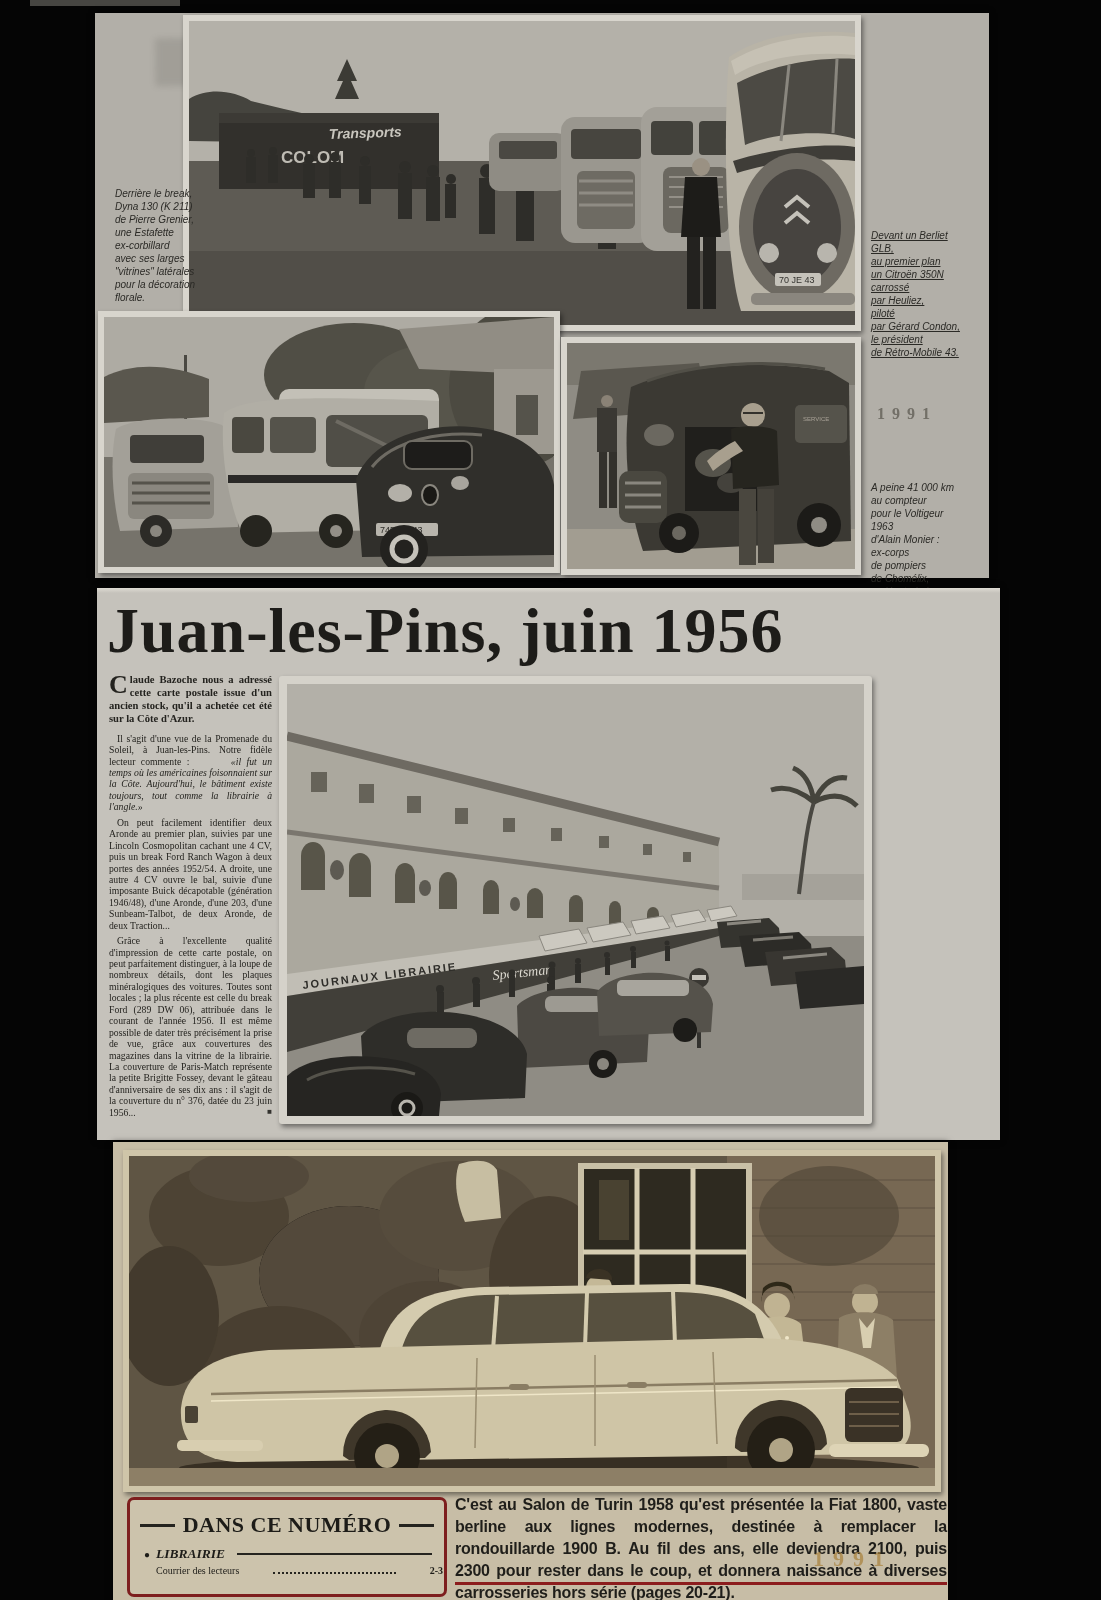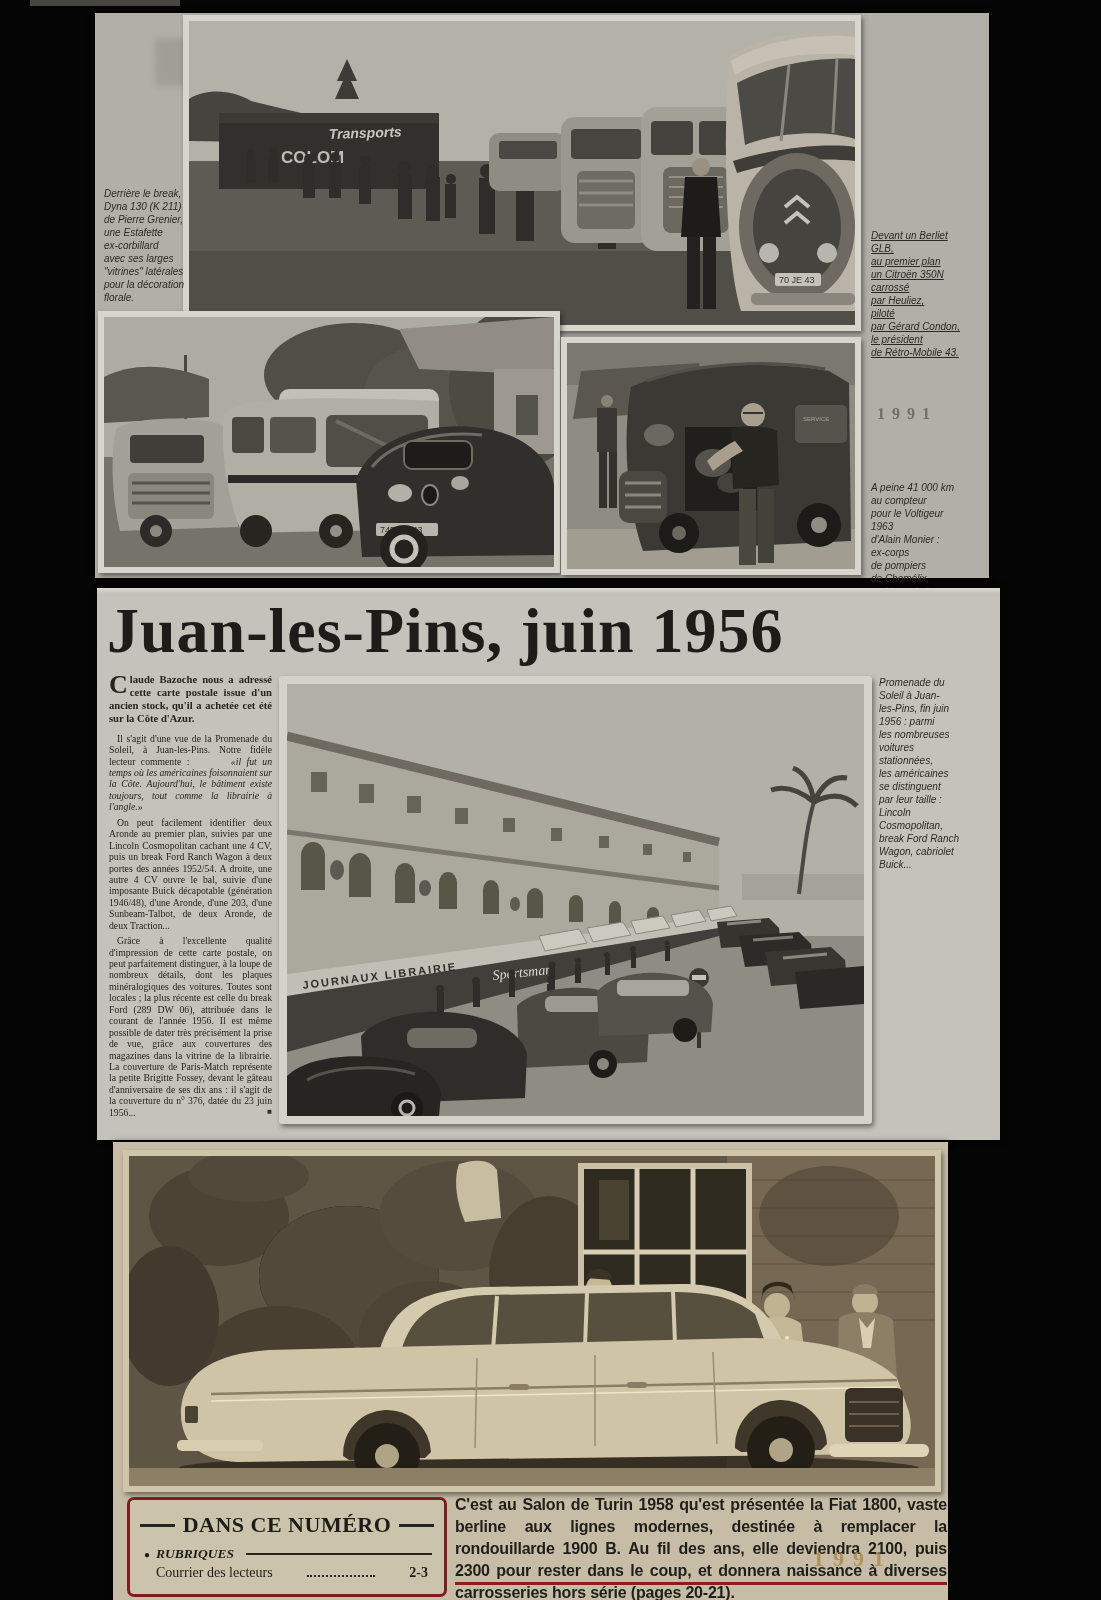--- a/index.html
+++ b/index.html
@@ -36,21 +36,21 @@
   .redrule{position:absolute;background:#8c1d1d;}
   .numbox{position:absolute;border:3px solid #7d1e1e;background:#ccc3ac;box-sizing:border-box;
        font-family:"Liberation Serif",serif;color:#1d1c18;}
   .numbox .titlerow{display:flex;align-items:center;margin:12px 10px 8px 10px;gap:8px;}
   .numbox .hline{flex:1;height:3px;background:#25241f;}
   .numbox .title{font-weight:bold;font-size:22px;letter-spacing:.5px;white-space:nowrap;}
   .rubrow{display:flex;align-items:center;margin:6px 12px 0 14px;gap:6px;}
   .bullet{font-size:10px;}
   .rubl{font-weight:bold;font-style:italic;font-size:13.5px;white-space:nowrap;}
   .rubline{flex:1;height:2.5px;background:#25241f;margin-left:6px;}
-  .tocitem{display:flex;align-items:baseline;margin:3px 16px 0 26px;font-size:14px;gap:31px;}
+  .tocitem{display:flex;align-items:baseline;margin:3px 1px 0 26px;font-size:10px;gap:31px;}
   .leader{flex:1;border-bottom:2px dotted #25241f;margin:0 3px 3px 3px;}
   .pg{font-weight:bold;text-align:right;}
 </style>
 </head>
 <body>
 
 <div class="abs" style="left:30px;top:0;width:150px;height:6px;background:#8a8880;opacity:.5"></div>
 
 <div class="clipping paper-top">
   <div class="ghost" style="left:60px;top:22px;width:620px;height:48px;"></div>
@@ -130,21 +130,21 @@
         <path d="M596,186 l12,-10 l12,10 M596,202 l12,-10 l12,10" stroke="#c5c2ba" stroke-width="4" fill="none"></path>
         <circle cx="580" cy="232" r="10" fill="#b8b5ad"></circle>
         <circle cx="638" cy="232" r="10" fill="#b8b5ad"></circle>
         <rect x="586" y="252" width="46" height="13" rx="2" fill="#c5c2ba"></rect>
         <text x="590" y="262" font-size="9" fill="#33322e">70 JE 43</text>
         <rect x="562" y="272" width="104" height="12" rx="5" fill="#8a867e"></rect>
       </g>
     </svg>
   </div>
 
-  <div class="cap" style="left:9px;top:174px;width:84px;">Derrière le break,
+  <div class="cap" style="left:20px;top:174px;width:84px;">Derrière le break,
 Dyna 130 (K 211)
 de Pierre Grenier,
 une Estafette
 ex-corbillard
 avec ses larges
 "vitrines" latérales
 pour la décoration
 florale.</div>
 
   <div class="photoframe" style="left:3px;top:298px;width:462px;height:262px;">
@@ -375,35 +375,20 @@
           <circle cx="316" cy="380" r="6" fill="#8a877f"></circle>
       </g>
       <g>
         <path d="M310,308 C322,292 356,286 382,290 C410,294 424,306 426,320 L424,348 L312,352 Z" fill="#55524b"></path>
         <rect x="330" y="296" width="72" height="16" rx="5" fill="#a8a59d"></rect>
         <circle cx="398" cy="346" r="12" fill="#1d1c19"></circle>
       </g>
     </svg>
   </div>
 
-  <div class="cap" style="left:782px;top:88px;width:108px;">Promenade du
-Soleil à Juan-
-les-Pins, fin juin
-1956 : parmi
-les nombreuses
-voitures
-stationnées,
-les américaines
-se distinguent
-par leur taille :
-Lincoln
-Cosmopolitan,
-break Ford Ranch
-Wagon, cabriolet
-Buick...</div>
 </div>
 
 <div class="clipping paper-bot">
   <div class="photoframe" style="left:10px;top:8px;width:818px;height:342px;background:#cfc5a9;">
     <svg width="806" height="330" viewBox="0 0 806 330" preserveAspectRatio="none">
       <rect width="806" height="330" fill="#5f5544"></rect>
       <g opacity=".85">
         <ellipse cx="90" cy="60" rx="70" ry="50" fill="#4a4032"></ellipse>
         <ellipse cx="220" cy="120" rx="90" ry="70" fill="#51структ473a"></ellipse>
         <ellipse cx="220" cy="120" rx="90" ry="70" fill="#51473a"></ellipse>
@@ -486,21 +471,21 @@
   </div>
 
   <div class="numbox" style="left:14px;top:355px;width:320px;height:100px;border-radius:7px;">
     <div class="titlerow">
       <div class="hline"></div>
       <div class="title">DANS CE NUMÉRO</div>
       <div class="hline"></div>
     </div>
     <div class="rubrow">
       <span class="bullet">●</span>
-      <span class="rubl">RUBRIQUES</span>
+      <span class="rubl">LIBRAIRIE</span>
       <div class="rubline"></div>
     </div>
     <div class="tocitem">
       <span>Courrier des lecteurs</span>
       <span class="leader"></span>
       <span class="pg">2-3</span>
     </div>
   </div>
 
   <div class="botbody" style="left:342px;top:352px;width:492px;">C'est au Salon de Turin 1958 qu'est présentée la Fiat 1800, vaste berline aux lignes modernes, destinée à remplacer la rondouillarde 1900 B. Au fil des ans, elle deviendra 2100, puis 2300 pour rester dans le coup, et donnera naissance à diverses carrosseries hors série (pages 20-21).</div>

